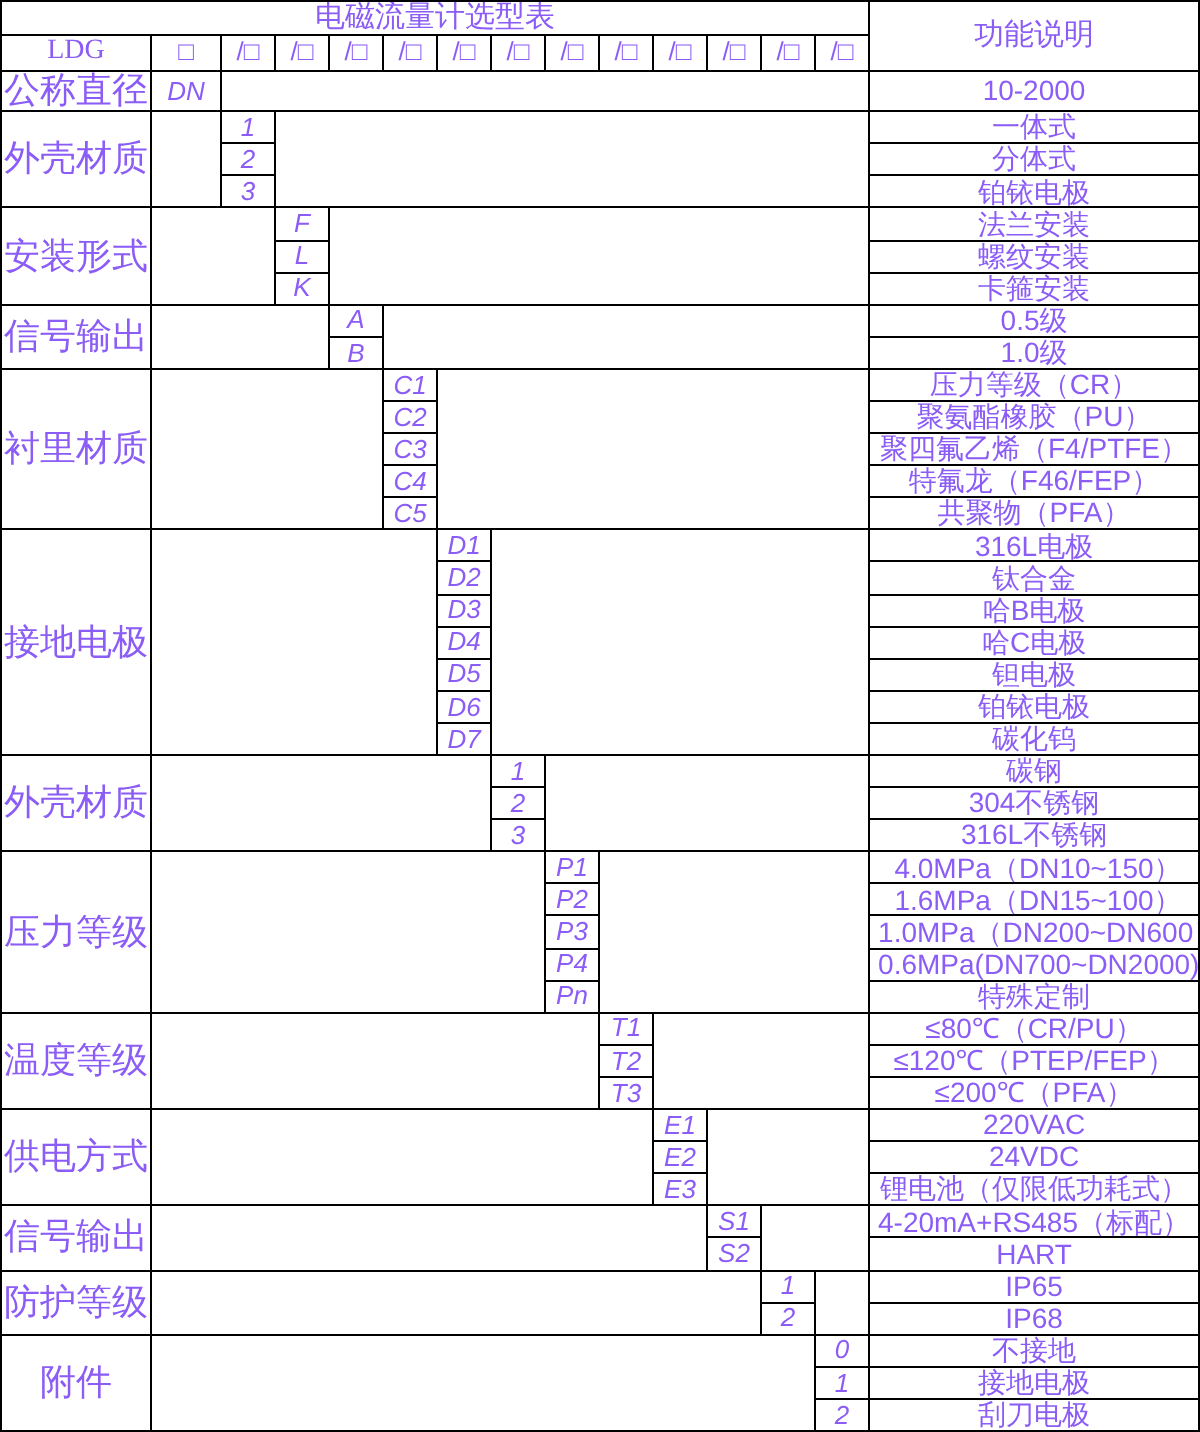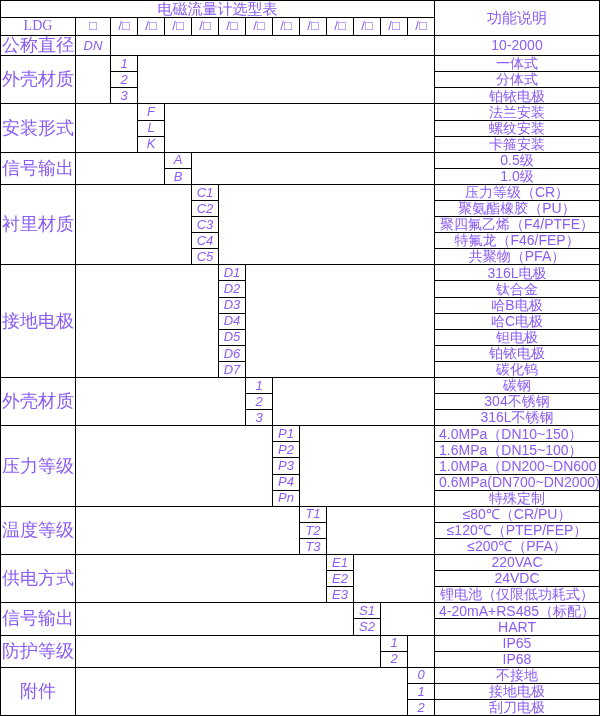--- a/index.html
+++ b/index.html
@@ -42,21 +42,21 @@
   }
   td.ldg-cell {
     text-align: left;
     padding-left: 9px;
     font-family: Liberation Serif, serif;
   }
   td.box-cell {
     font-size: 13px;
   }
   td.desc-cell.left {
-    text-align: left;
+    text-align: center;
     padding-left: 4px;
   }
   td.code-cell {
     font-size: 13px;
     font-style: italic;
   }
   td.label-cell {
     font-size: 18px;
     margin-top: 44px;
   }

